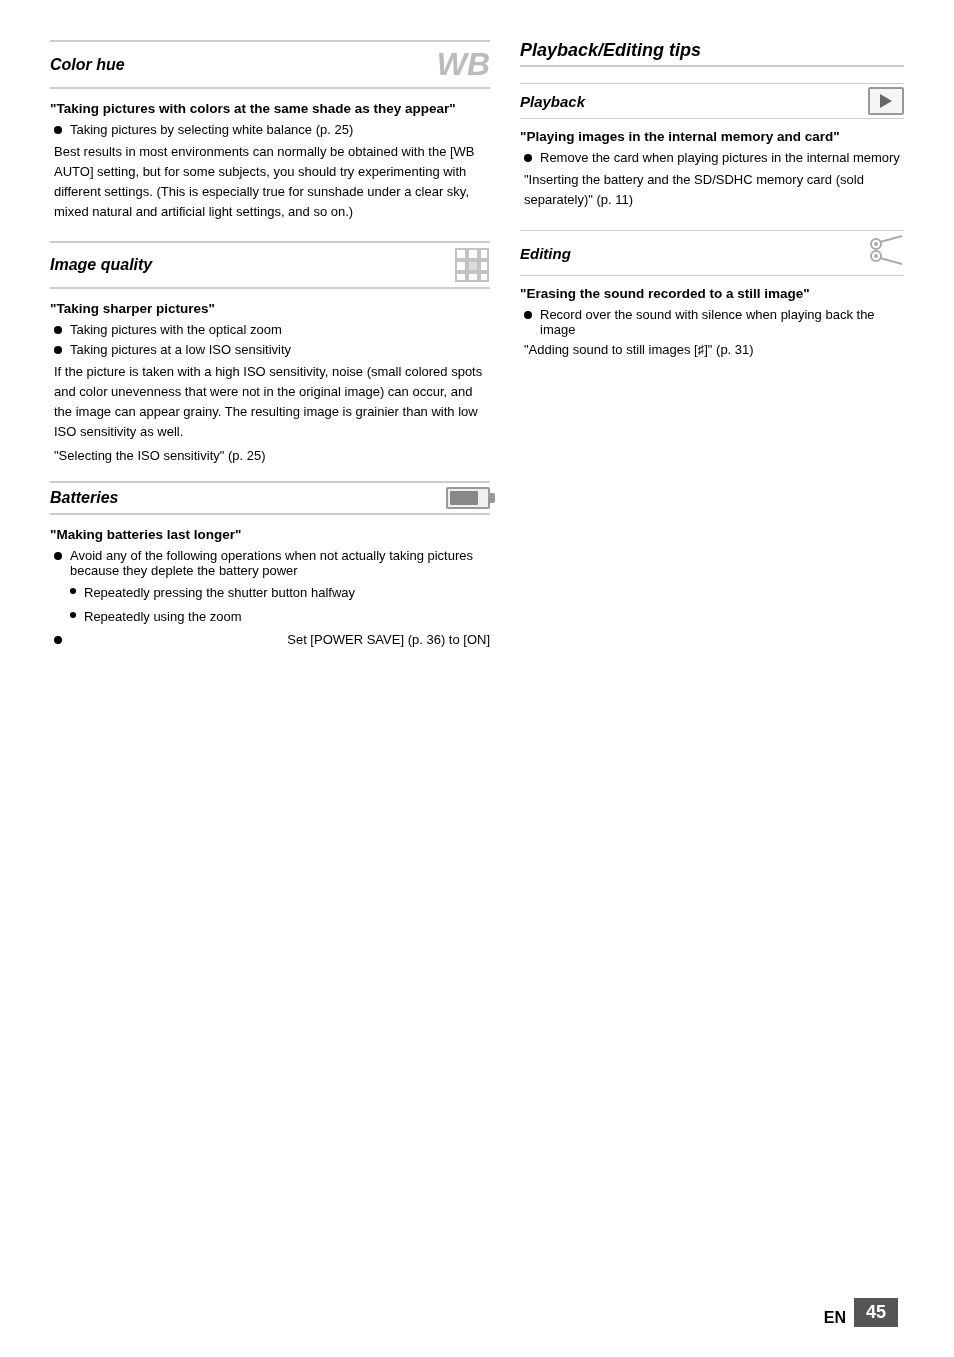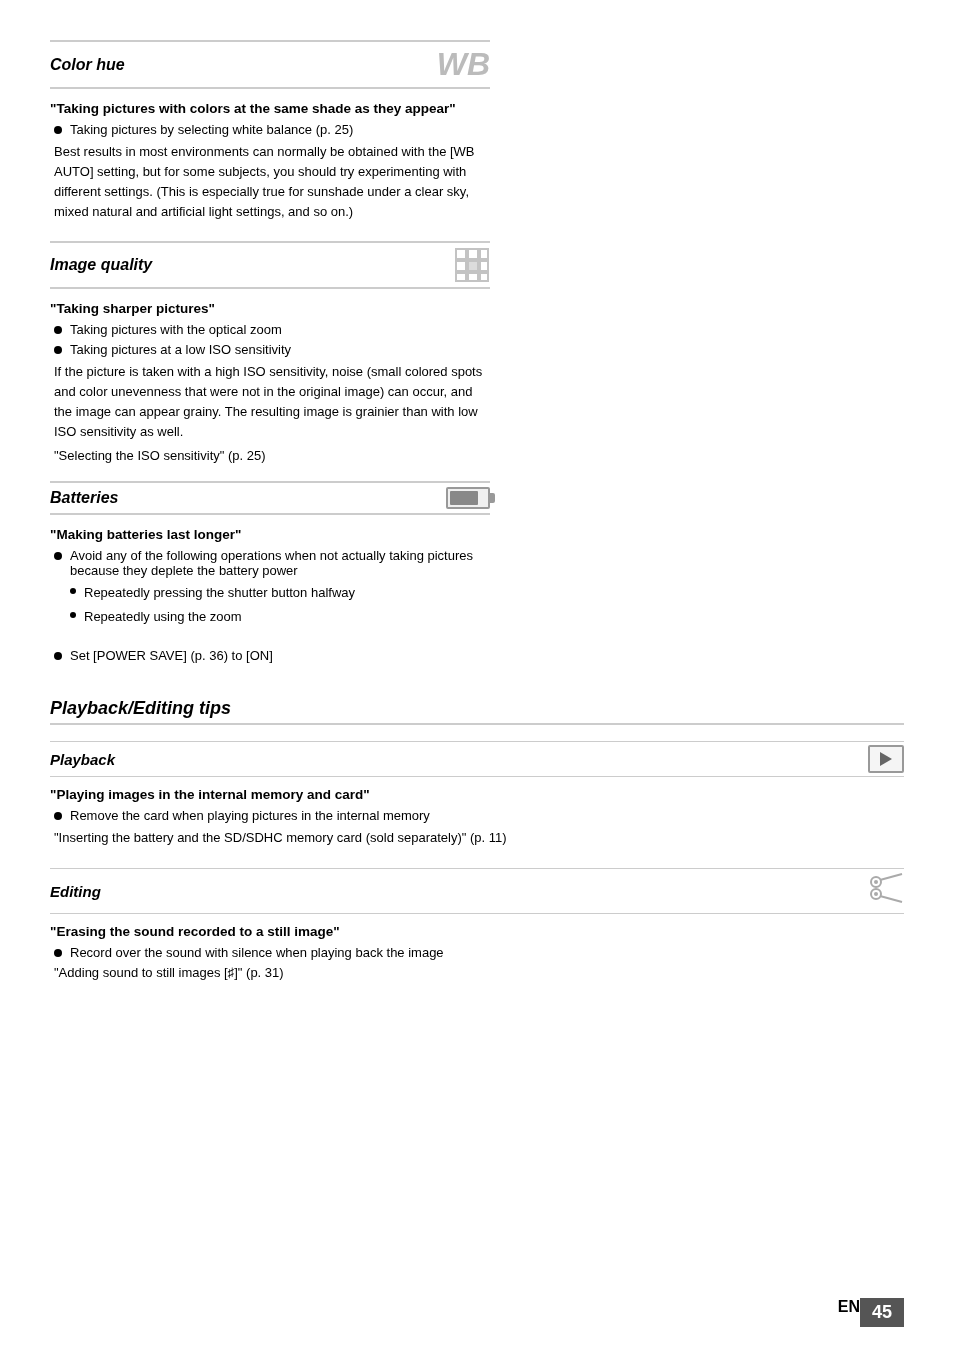--- a/index.html
+++ b/index.html
@@ -11,21 +11,21 @@
       font-size: 13px;
       color: #000;
       position: relative;
     }
 
     .page {
       width: 954px;
       min-height: 1357px;
       padding: 40px 50px 60px 50px;
       display: flex;
-      flex-direction: column;
+      flex-direction: row;
       gap: 30px;
     }
 
     .left-column {
       width: 440px;
       flex-shrink: 0;
     }
 
     .right-column {
       flex: 1;
@@ -214,24 +214,24 @@
       font-size: 13px;
       color: #000;
       margin-bottom: 6px;
       padding-left: 4px;
     }
 
     
     .page-footer {
       position: absolute;
       bottom: 30px;
-      right: 50px;
-      display: flex;
-      align-items: flex-start;
-      gap: 0;
+      right: 56px;
+      display: flex;
+      align-items: flex-end;
+      gap: 8px;
     }
     .page-en {
       font-size: 16px;
       font-weight: bold;
       color: #000;
     }
     .page-number {
       background: #555;
       color: #ffffff;
       font-size: 18px;
@@ -316,21 +316,21 @@
     <div class="sub-bullet-item">
       <div class="sub-bullet-dot"></div>
       <span class="bullet-text">Repeatedly pressing the shutter button halfway</span>
     </div>
 
     <div class="sub-bullet-item">
       <div class="sub-bullet-dot"></div>
       <span class="bullet-text">Repeatedly using the zoom</span>
     </div>
 
-    <div class="bullet-item" style="margin-top:22px;">
+    <div class="bullet-item" style="margin-top:6px;justify-content:space-between;">
       <div class="bullet-dot"></div>
       <span class="bullet-bold">Set [POWER SAVE] (p. 36) to [ON]</span>
     </div>
 
   </div>
 
   <div class="right-column">
 
     <div class="main-section-title">Playback/Editing tips</div>
 

